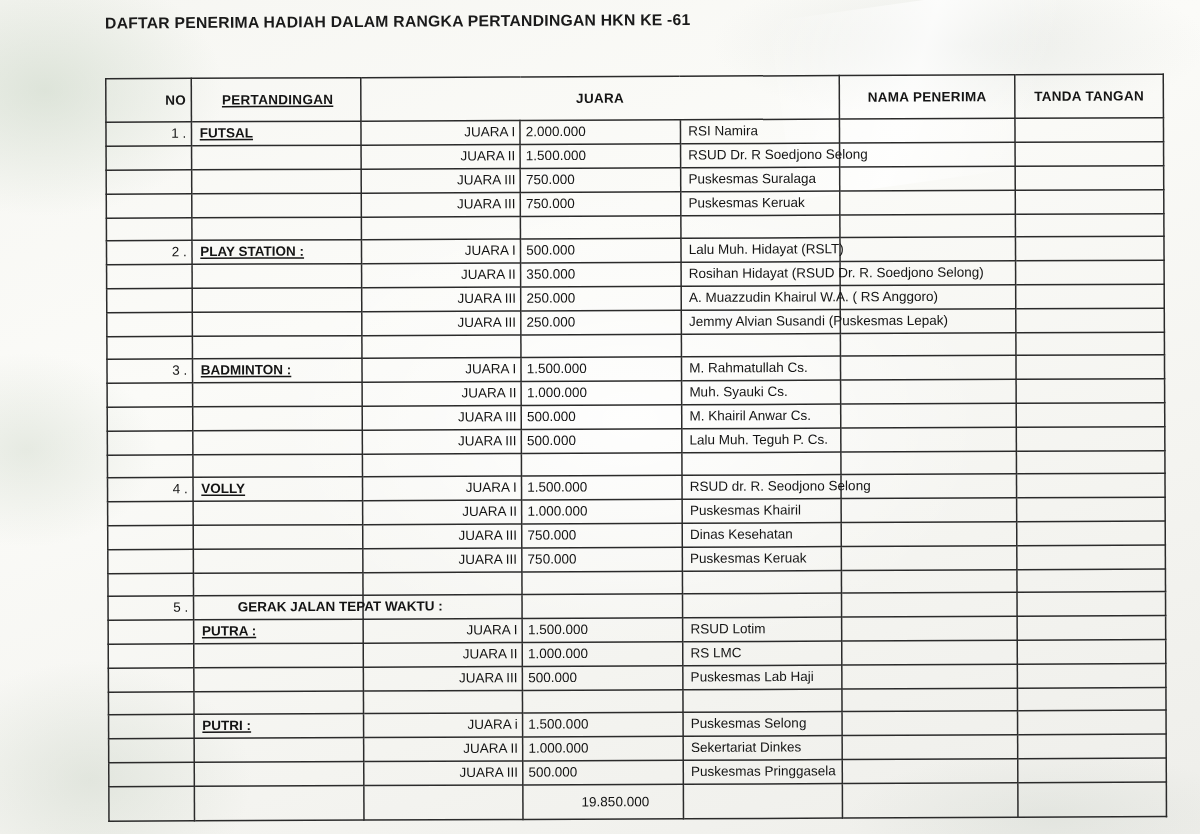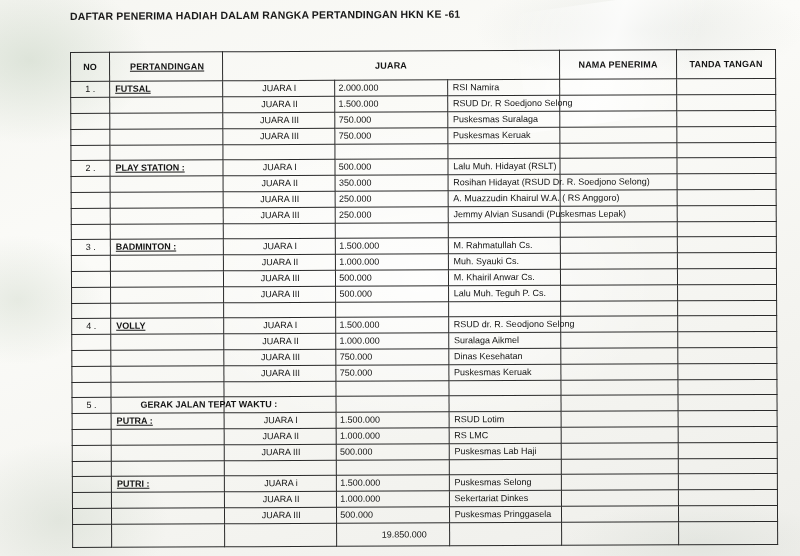--- a/index.html
+++ b/index.html
@@ -44,23 +44,23 @@
     color:#141414;
     height:15px;line-height:15px;
     overflow:visible;white-space:nowrap;
   }
   thead th{
     height:28px;line-height:28px;
     text-align:center;font-weight:bold;font-size:9px;
     letter-spacing:.2px;
   }
   table{border:1.8px solid #1c1c1c;}
-  .c-no{width:32px;text-align:center;padding-left:3px;}
+  .c-no{width:32px;text-align:right;padding-left:21px;}
   .c-sport{width:104px;text-align:left;padding-left:5px;font-weight:bold;text-decoration:underline;}
-  .c-rank{width:66px;text-align:center;padding-left:4px;}
+  .c-rank{width:66px;text-align:right;padding-left:4px;}
   .c-amt{width:72px;text-align:left;padding-right:5px;}
   .c-win{width:230px;text-align:left;padding-left:5px;}
   .c-name{width:110px;}
   .c-sign{width:92px;}
   .juara-head{text-align:center;}
   .spacer td{height:14px;}
   .total{text-align:right;padding-right:22px;font-weight:normal;}
   .wide{position:relative;}
   .wide span{position:absolute;left:5px;top:0;white-space:nowrap;font-weight:bold;margin-left:24px;}
 </style>
@@ -226,21 +226,21 @@
           <td class="c-amt">1.500.000</td>
           <td class="c-win">RSUD dr. R. Seodjono Selong</td>
           <td class="c-name"></td>
           <td class="c-sign"></td>
         </tr>
         <tr>
           <td class="c-no"></td>
           <td class="c-sport"></td>
           <td class="c-rank">JUARA II</td>
           <td class="c-amt">1.000.000</td>
-          <td class="c-win">Suralaga Aikmel</td>
+          <td class="c-win">Puskesmas Khairil</td>
           <td class="c-name"></td>
           <td class="c-sign"></td>
         </tr>
         <tr>
           <td class="c-no"></td>
           <td class="c-sport"></td>
           <td class="c-rank">JUARA III</td>
           <td class="c-amt">750.000</td>
           <td class="c-win">Dinas Kesehatan</td>
           <td class="c-name"></td>

